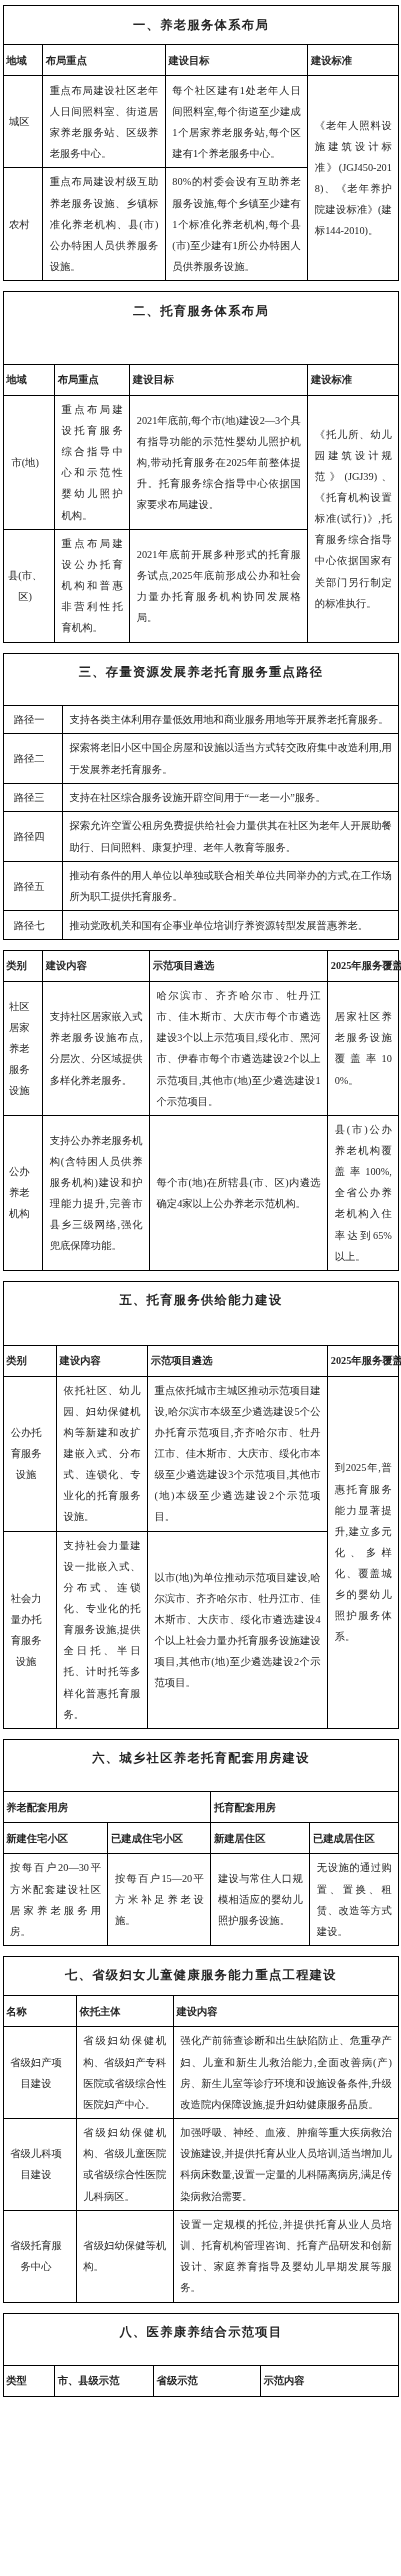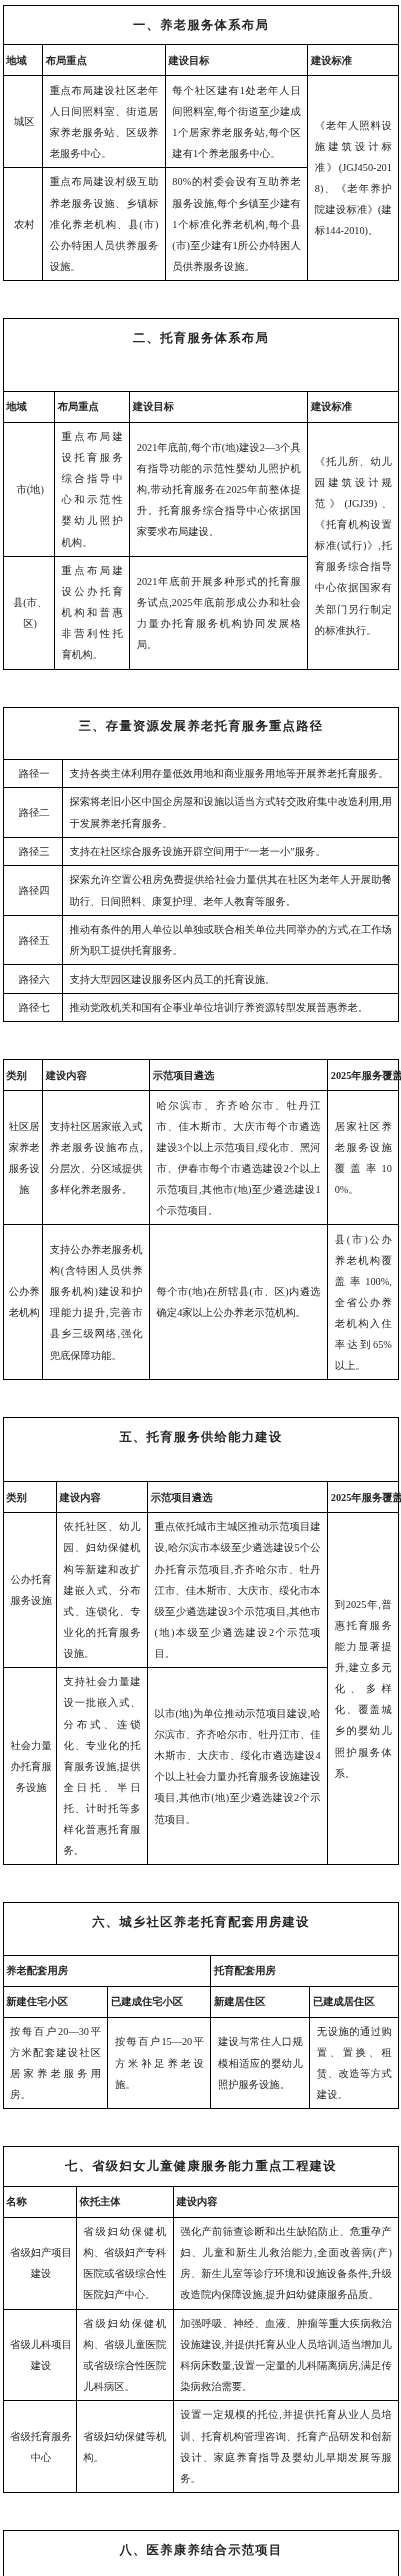--- a/index.html
+++ b/index.html
@@ -9,21 +9,21 @@
     color:#262626;
   }
   .page{padding:5.2px 2.6px 0 2.6px;}
   table{
     width:100%;
     border-collapse:collapse;
     table-layout:fixed;
     border:1.3px solid #000;
     border-top-width:1.9px;
     border-bottom-width:1.9px;
-    margin-bottom:37px;
+    margin-bottom:10px;
   }
   td{
     border:0.6px solid #000;
     padding:3.2px 6.5px;
     font-size:10.3px;
     line-height:2.05;
     vertical-align:middle;
     text-align:justify;
     word-break:break-all;
   }
@@ -42,21 +42,21 @@
   .pb3{padding-bottom:40px;}
   td.hd{
     text-align:left;
     font-weight:bold;
     padding:4.5px 2.6px;
     word-break:keep-all;
   }
   td.cat{
     text-align:center;
     padding-left:2.6px;
-    padding-right:0;
+    padding-right:10px;
   }
 </style>
 </head>
 <body>
 
 <div class="page">
 
   <table>
     <colgroup>
         <col style="width:10%">
@@ -142,24 +142,20 @@
     </tr>
     <tr>
       <td class="cat">路径四</td>
       <td>探索允许空置公租房免费提供给社会力量供其在社区为老年人开展助餐助行、日间照料、康复护理、老年人教育等服务。</td>
     </tr>
     <tr>
       <td class="cat">路径五</td>
       <td>推动有条件的用人单位以单独或联合相关单位共同举办的方式,在工作场所为职工提供托育服务。</td>
     </tr>
     <tr>
-      <td class="cat">路径六</td>
-      <td>支持大型园区建设服务区内员工的托育设施。</td>
-    </tr>
-    <tr>
       <td class="cat">路径七</td>
       <td>推动党政机关和国有企事业单位培训疗养资源转型发展普惠养老。</td>
     </tr>
   </tbody>
     </table>
 
   <table>
     <colgroup>
         <col style="width:10%">
         <col style="width:27%">

